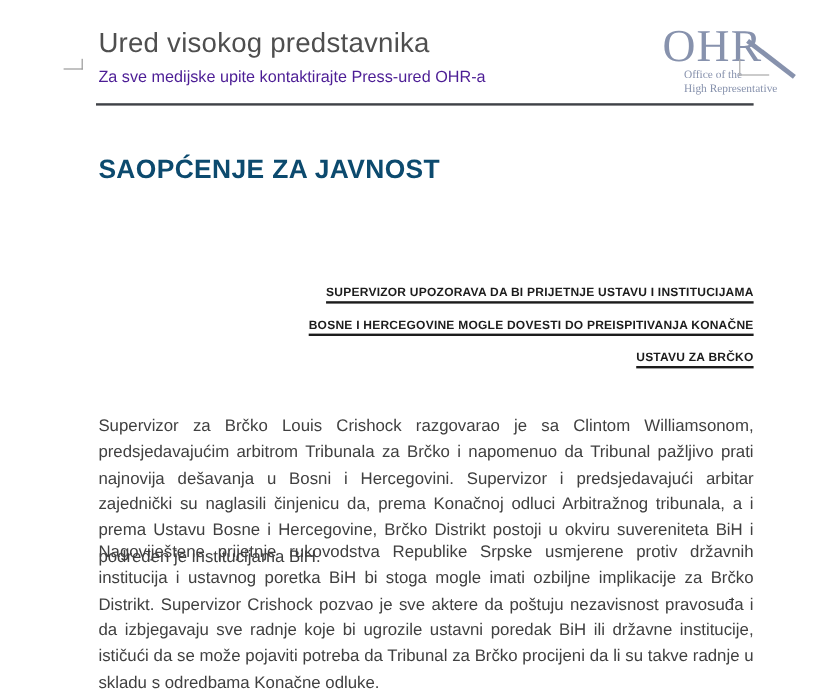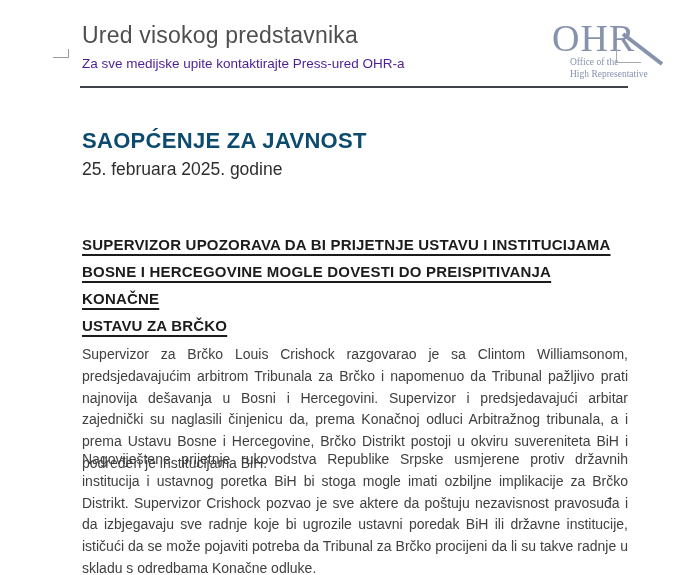--- a/index.html
+++ b/index.html
@@ -88,22 +88,22 @@
     color: #2e2e2e;
   }
 
   
   .headline {
     position: absolute;
     left: 82px;
     top: 231px;
     width: 546px;
     margin: 0;
-    text-align: left;
-    font-size: 15px;
+    text-align: right;
+    font-size: 10px;
     font-weight: bold;
     line-height: 27px;
     color: #1c1c1c;
     letter-spacing: 0.2px;
   }
   .headline-line {
     text-decoration: underline;
     text-decoration-thickness: 1.5px;
     text-underline-offset: 4px;
   }
@@ -143,21 +143,20 @@
     </div>
   </header>
 
   <div class="crop-left"></div>
   <div class="crop-right"></div>
 
   <div class="rule"></div>
 
   <section class="kicker-block">
     <h2 class="kicker">SAOPĆENJE ZA JAVNOST</h2>
-    <p class="release-date">25. februara 2025. godine</p>
   </section>
 
   <h3 class="headline">
     <span class="headline-line">SUPERVIZOR UPOZORAVA DA BI PRIJETNJE USTAVU I INSTITUCIJAMA</span><br>
     <span class="headline-line">BOSNE I HERCEGOVINE MOGLE DOVESTI DO PREISPITIVANJA KONAČNE</span><br>
     <span class="headline-line">USTAVU ZA BRČKO</span>
   </h3>
 
   <p class="body-para para-1">Supervizor za Brčko Louis Crishock razgovarao je sa Clintom Williamsonom, predsjedavajućim arbitrom Tribunala za Brčko i napomenuo da Tribunal pažljivo prati najnovija dešavanja u Bosni i Hercegovini. Supervizor i predsjedavajući arbitar zajednički su naglasili činjenicu da, prema Konačnoj odluci Arbitražnog tribunala, a i prema Ustavu Bosne i Hercegovine, Brčko Distrikt postoji u okviru suvereniteta BiH i podređen je institucijama BiH.</p>
   <p class="body-para para-2">Nagoviještene prijetnje rukovodstva Republike Srpske usmjerene protiv državnih institucija i ustavnog poretka BiH bi stoga mogle imati ozbiljne implikacije za Brčko Distrikt. Supervizor Crishock pozvao je sve aktere da poštuju nezavisnost pravosuđa i da izbjegavaju sve radnje koje bi ugrozile ustavni poredak BiH ili državne institucije, ističući da se može pojaviti potreba da Tribunal za Brčko procijeni da li su takve radnje u skladu s odredbama Konačne odluke.</p>

